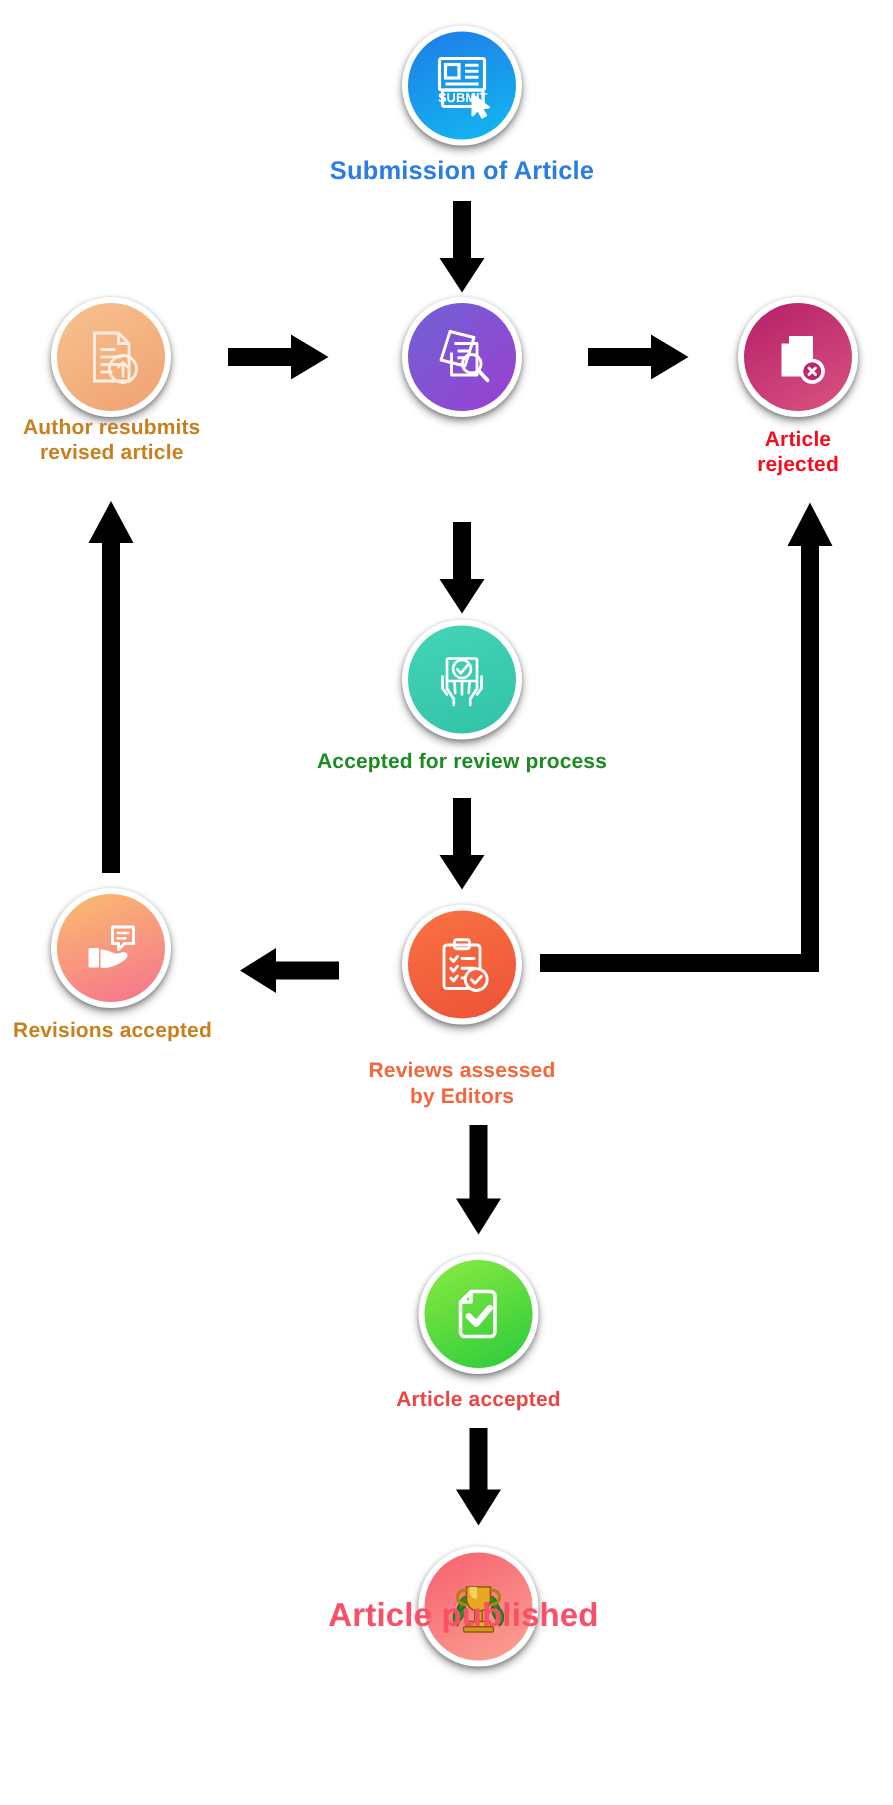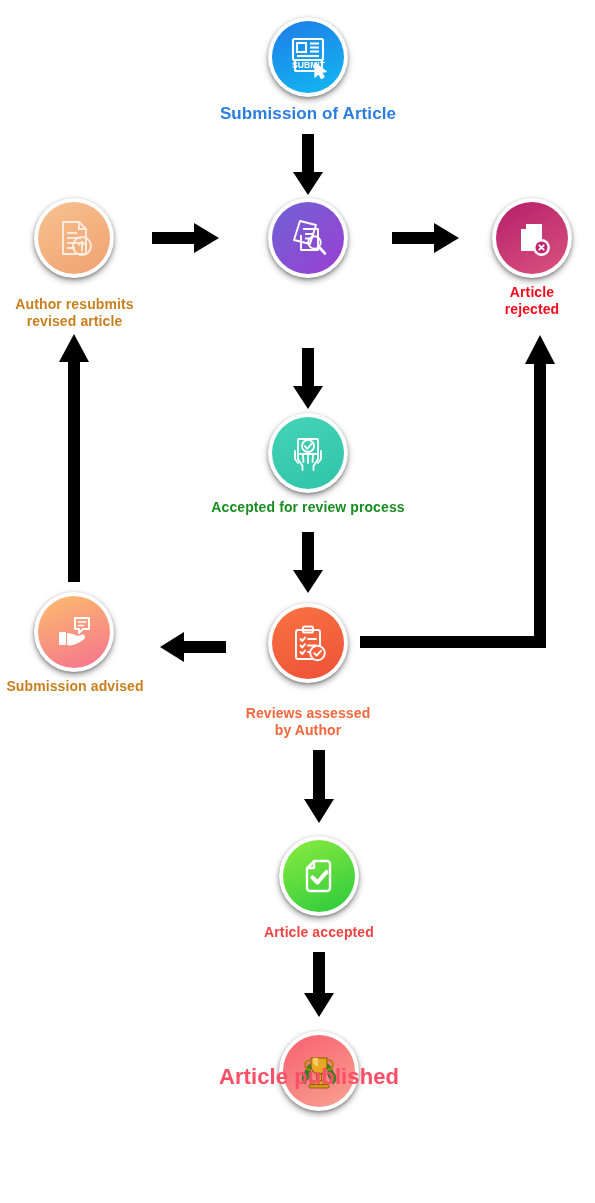--- a/index.html
+++ b/index.html
@@ -89,21 +89,21 @@
         <path d="M29 8 v7 h7"></path>
         <line x1="17" y1="19" x2="27" y2="19"></line>
         <line x1="17" y1="24" x2="31" y2="24"></line>
         <line x1="17" y1="29" x2="31" y2="29"></line>
         <line x1="17" y1="34" x2="25" y2="34"></line>
         <circle cx="32" cy="32" r="9" fill="none"></circle>
         <path d="M32 37 v-9 M28.8 30.8 L32 27.6 L35.2 30.8" stroke-width="1.8" stroke-linecap="round" stroke-linejoin="round"></path>
       </svg>
     </div>
   </div>
-  <div class="label" style="left:0px; top:296px; width:149px; color:#c8801f; font-size:14px;">Author resubmits
+  <div class="label" style="left:0px; top:276px; width:149px; color:#c8801f; font-size:14px;">Author resubmits
 revised article</div>
 
   <div class="node" id="node-accepted-for-review" style="left:268px; top:198px;">
     <div class="ring"></div>
     <div class="disc" style="background:linear-gradient(135deg,#6f62d6 0%,#9b3fd0 100%);">
       <svg width="50" height="50" viewBox="0 0 50 50" fill="none" stroke="#ffffff" stroke-width="1.9" stroke-linejoin="round">
         <path d="M17 8 L33 12 L27 31 L11 27 Z"></path>
         <path d="M20 16 h15 v21 h-17 v-15"></path>
         <line x1="22" y1="21" x2="31" y2="21"></line>
         <line x1="22" y1="25.5" x2="28" y2="25.5"></line>
@@ -159,41 +159,41 @@
         <g fill="none" stroke="#ffffff" stroke-width="2" stroke-linejoin="round">
           <path d="M26 11 h14 v11 h-6 l-4 4 v-4 h-4 z"></path>
         </g>
         <g stroke="#ffffff" stroke-width="1.7" stroke-linecap="round">
           <line x1="29.5" y1="15" x2="36.5" y2="15"></line>
           <line x1="29.5" y1="18.5" x2="34.5" y2="18.5"></line>
         </g>
       </svg>
     </div>
   </div>
-  <div class="label" style="left:0px; top:678px; width:150px; color:#c8801f; font-size:14px;">Submission advised</div>
+  <div class="label" style="left:0px; top:678px; width:150px; color:#c8801f; font-size:14px;">Revisions accepted</div>
 
   <div class="node" id="node-reviews-assessed" style="left:268px; top:603px;">
     <div class="ring"></div>
     <div class="disc" style="background:linear-gradient(160deg,#fa7243 0%,#ec5237 100%);">
       <svg width="46" height="46" viewBox="0 0 46 46" fill="none" stroke="#ffffff" stroke-width="1.9" stroke-linecap="round" stroke-linejoin="round">
         <rect x="11" y="10" width="24" height="29" rx="2"></rect>
         <rect x="18" y="6.5" width="10" height="6" rx="1.6"></rect>
         <path d="M15.5 19 L17.3 21 L20 17.6"></path>
         <line x1="23" y1="19" x2="31" y2="19"></line>
         <path d="M15.5 25.5 L17.3 27.5 L20 24.1"></path>
         <line x1="23" y1="25.5" x2="31" y2="25.5"></line>
         <path d="M15.5 32 L17.3 34 L20 30.6"></path>
         <line x1="23" y1="32" x2="28" y2="32"></line>
         <circle cx="32.5" cy="33" r="7.3" fill="#f4613c"></circle>
         <path d="M29.3 33.2 L31.6 35.6 L36 30.8"></path>
       </svg>
     </div>
   </div>
   <div class="label" style="left:208px; top:705px; width:200px; color:#f4663b; font-size:14px;">Reviews assessed
-by Author</div>
+by Editors</div>
 
   <div class="node" id="node-article-accepted" style="left:279px; top:836px;">
     <div class="ring"></div>
     <div class="disc" style="background:linear-gradient(155deg,#8ceb40 0%,#29ca3c 100%);">
       <svg width="48" height="48" viewBox="0 0 48 48" fill="none">
         <path d="M19 9 h13 a3 3 0 0 1 3 3 v24 a3 3 0 0 1 -3 3 h-17 a3 3 0 0 1 -3 -3 v-20 z M19 9 l-6 7 h6 z" stroke="#ffffff" stroke-width="2.4" stroke-linejoin="round"></path>
         <path d="M17.5 25.5 L22.5 30.5 L31.5 20" stroke="#ffffff" stroke-width="4.2" stroke-linecap="round" stroke-linejoin="round"></path>
       </svg>
     </div>
   </div>

